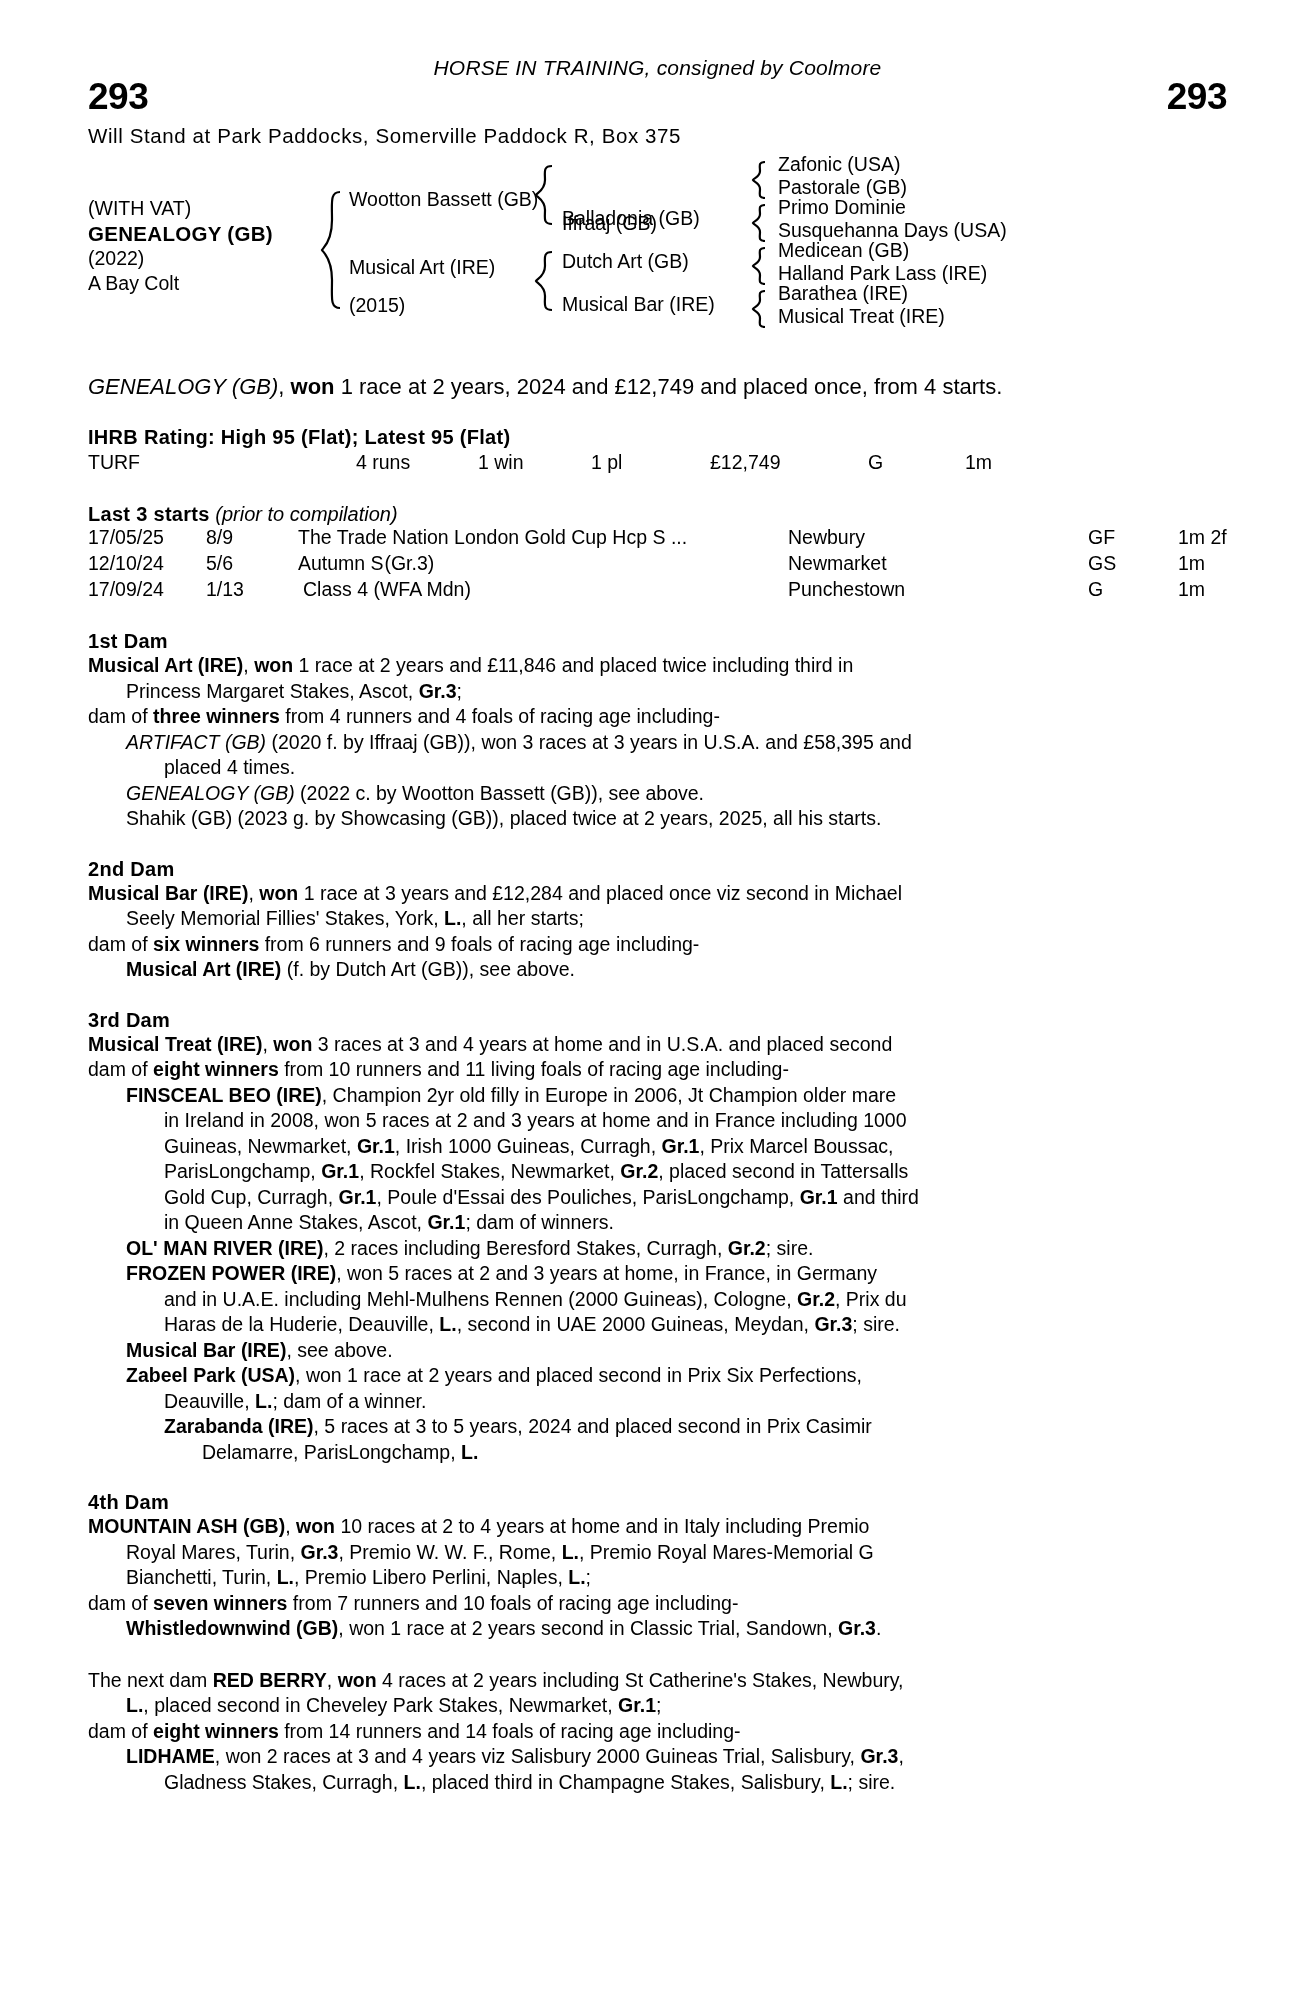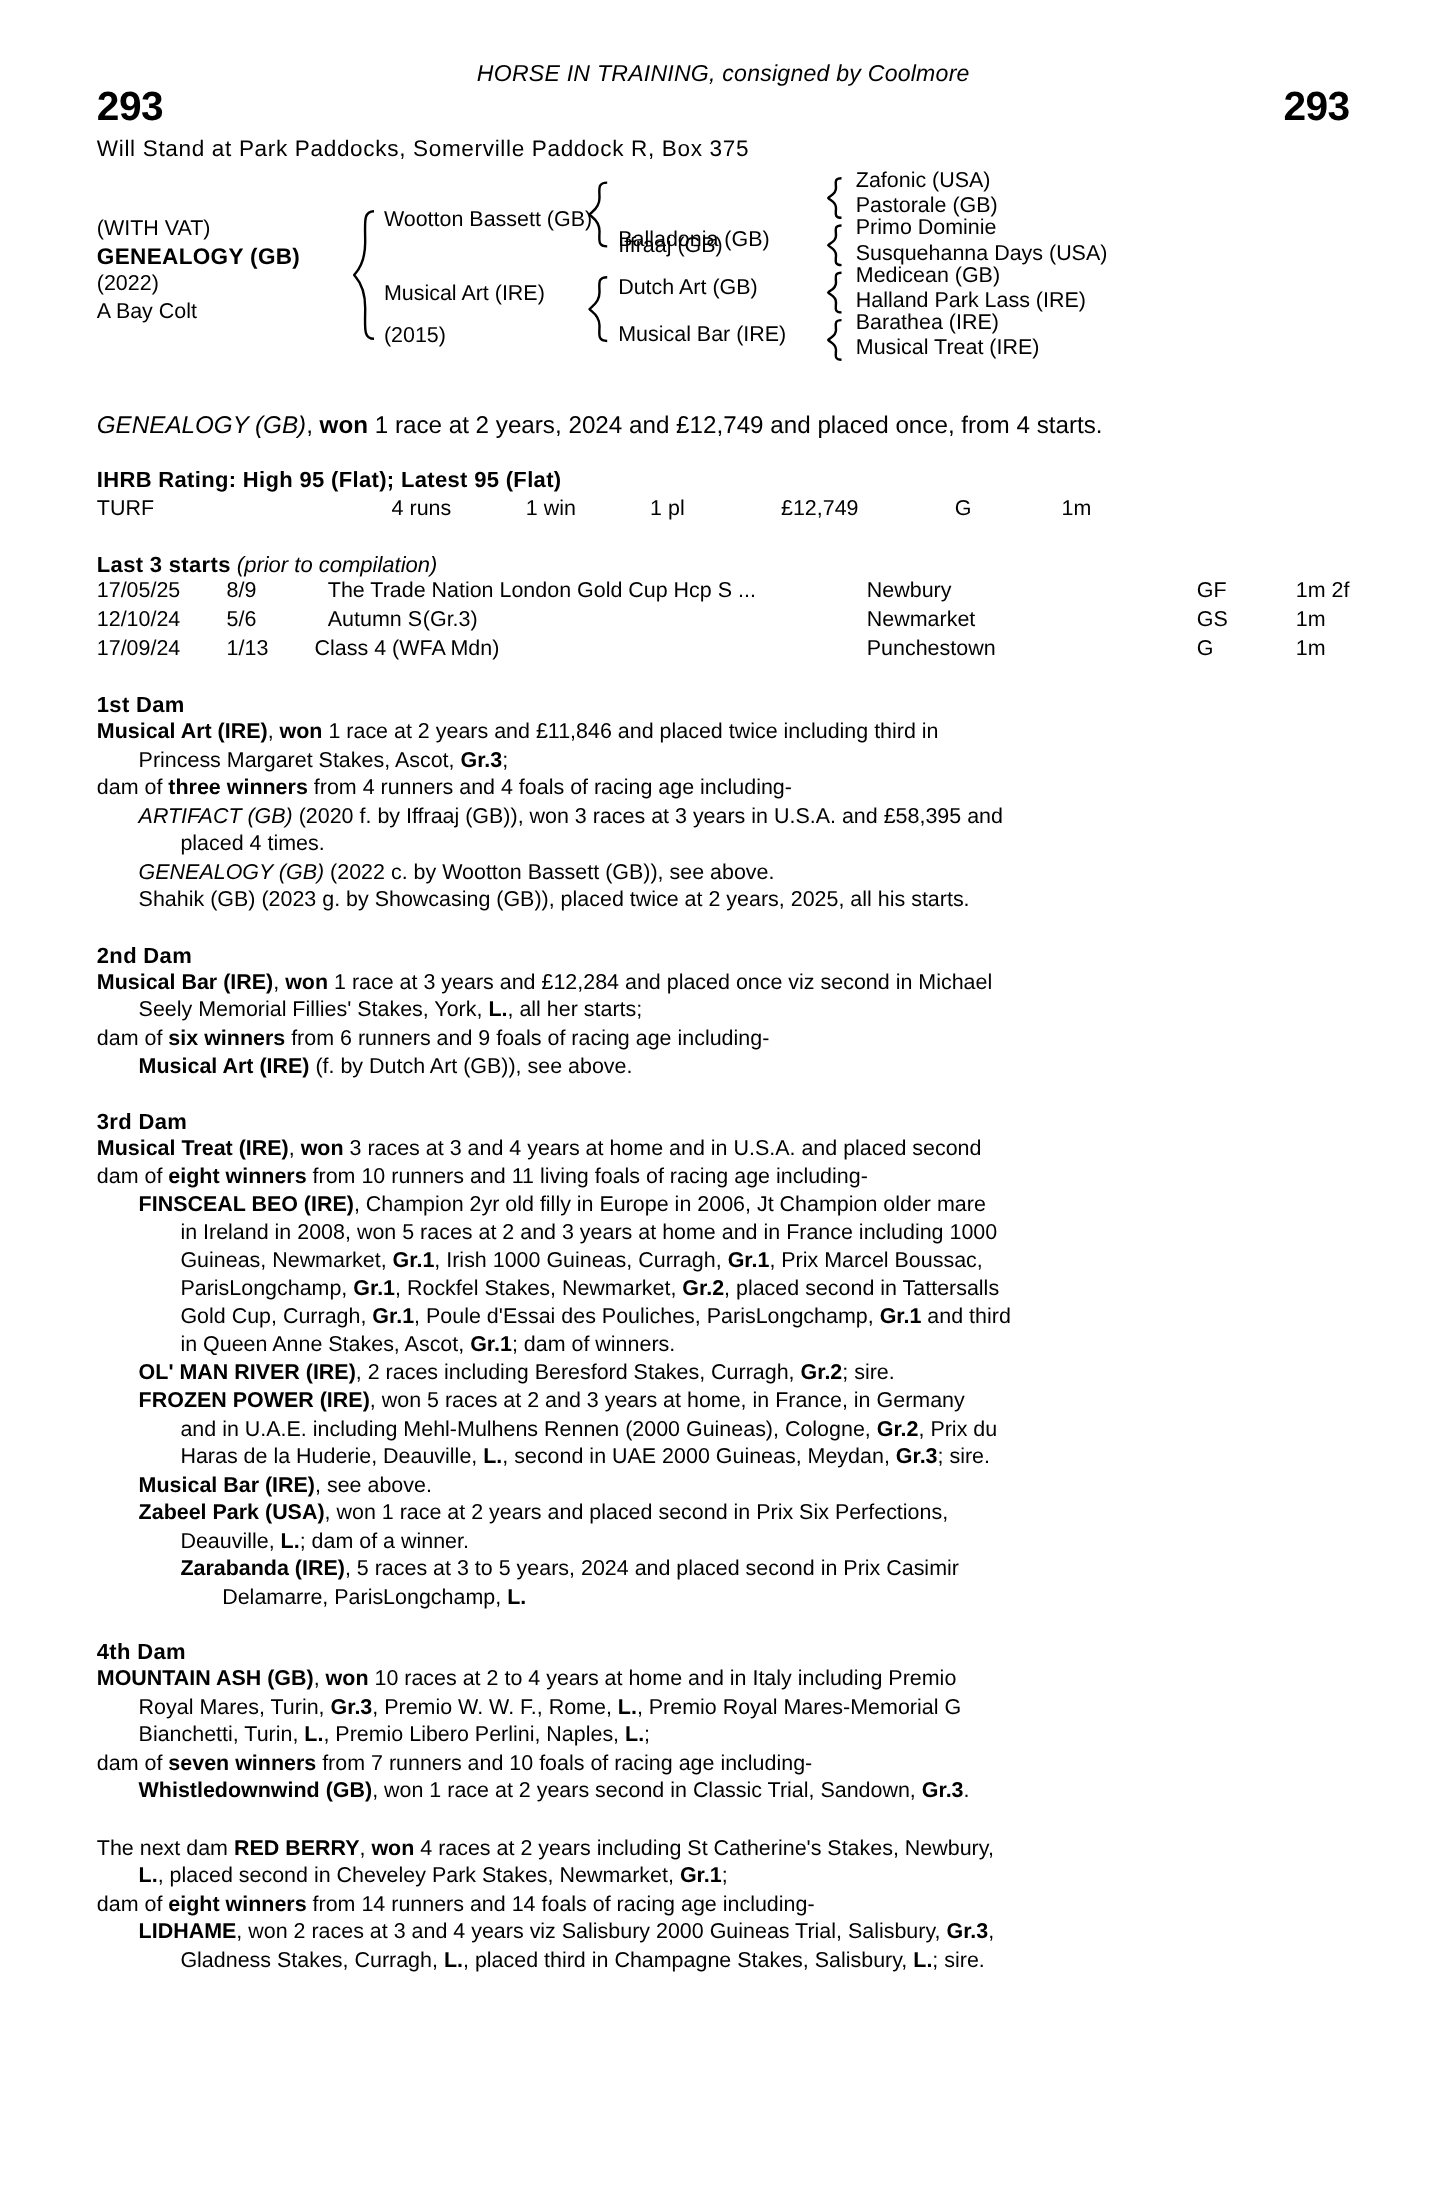--- a/index.html
+++ b/index.html
@@ -206,21 +206,21 @@
         <span style="position: absolute; left: 118px; white-space: nowrap;">5/6</span>
         <span style="position: absolute; left: 210px; white-space: nowrap;">Autumn S </span>
         <span style="position: absolute; left: 700px; white-space: nowrap;">Newmarket</span>
         <span style="position: absolute; left: 1000px; white-space: nowrap;">GS</span>
         <span style="position: absolute; left: 1090px; white-space: nowrap;">1m</span>
         <span style="position: absolute; left: 296.4px; font-weight: normal;">(Gr.3)</span>
       </div>
       <div style="position: relative; height: 26px; font-size: 19.5px;">
         <span style="position: absolute; left: 0px; white-space: nowrap;">17/09/24</span>
         <span style="position: absolute; left: 118px; white-space: nowrap;">1/13</span>
-        <span style="position: absolute; left: 198px; white-space: nowrap; text-align: center;">Class 4 (WFA Mdn)</span>
+        <span style="position: absolute; left: 215px; white-space: nowrap; text-align: center;">Class 4 (WFA Mdn)</span>
         <span style="position: absolute; left: 700px; white-space: nowrap;">Punchestown</span>
         <span style="position: absolute; left: 1000px; white-space: nowrap;">G</span>
         <span style="position: absolute; left: 1090px; white-space: nowrap;">1m</span>
       </div>
     </div>
 
   <div id="dams">
       <div class="damhead">1st Dam</div>
       <div class="damline"><b>Musical Art (IRE)</b>, <b>won</b> 1 race at 2 years and £11,846 and placed twice including third in</div>
       <div class="damline"><span class="ind1">Princess Margaret Stakes, Ascot, <b>Gr.3</b>;</span></div>

